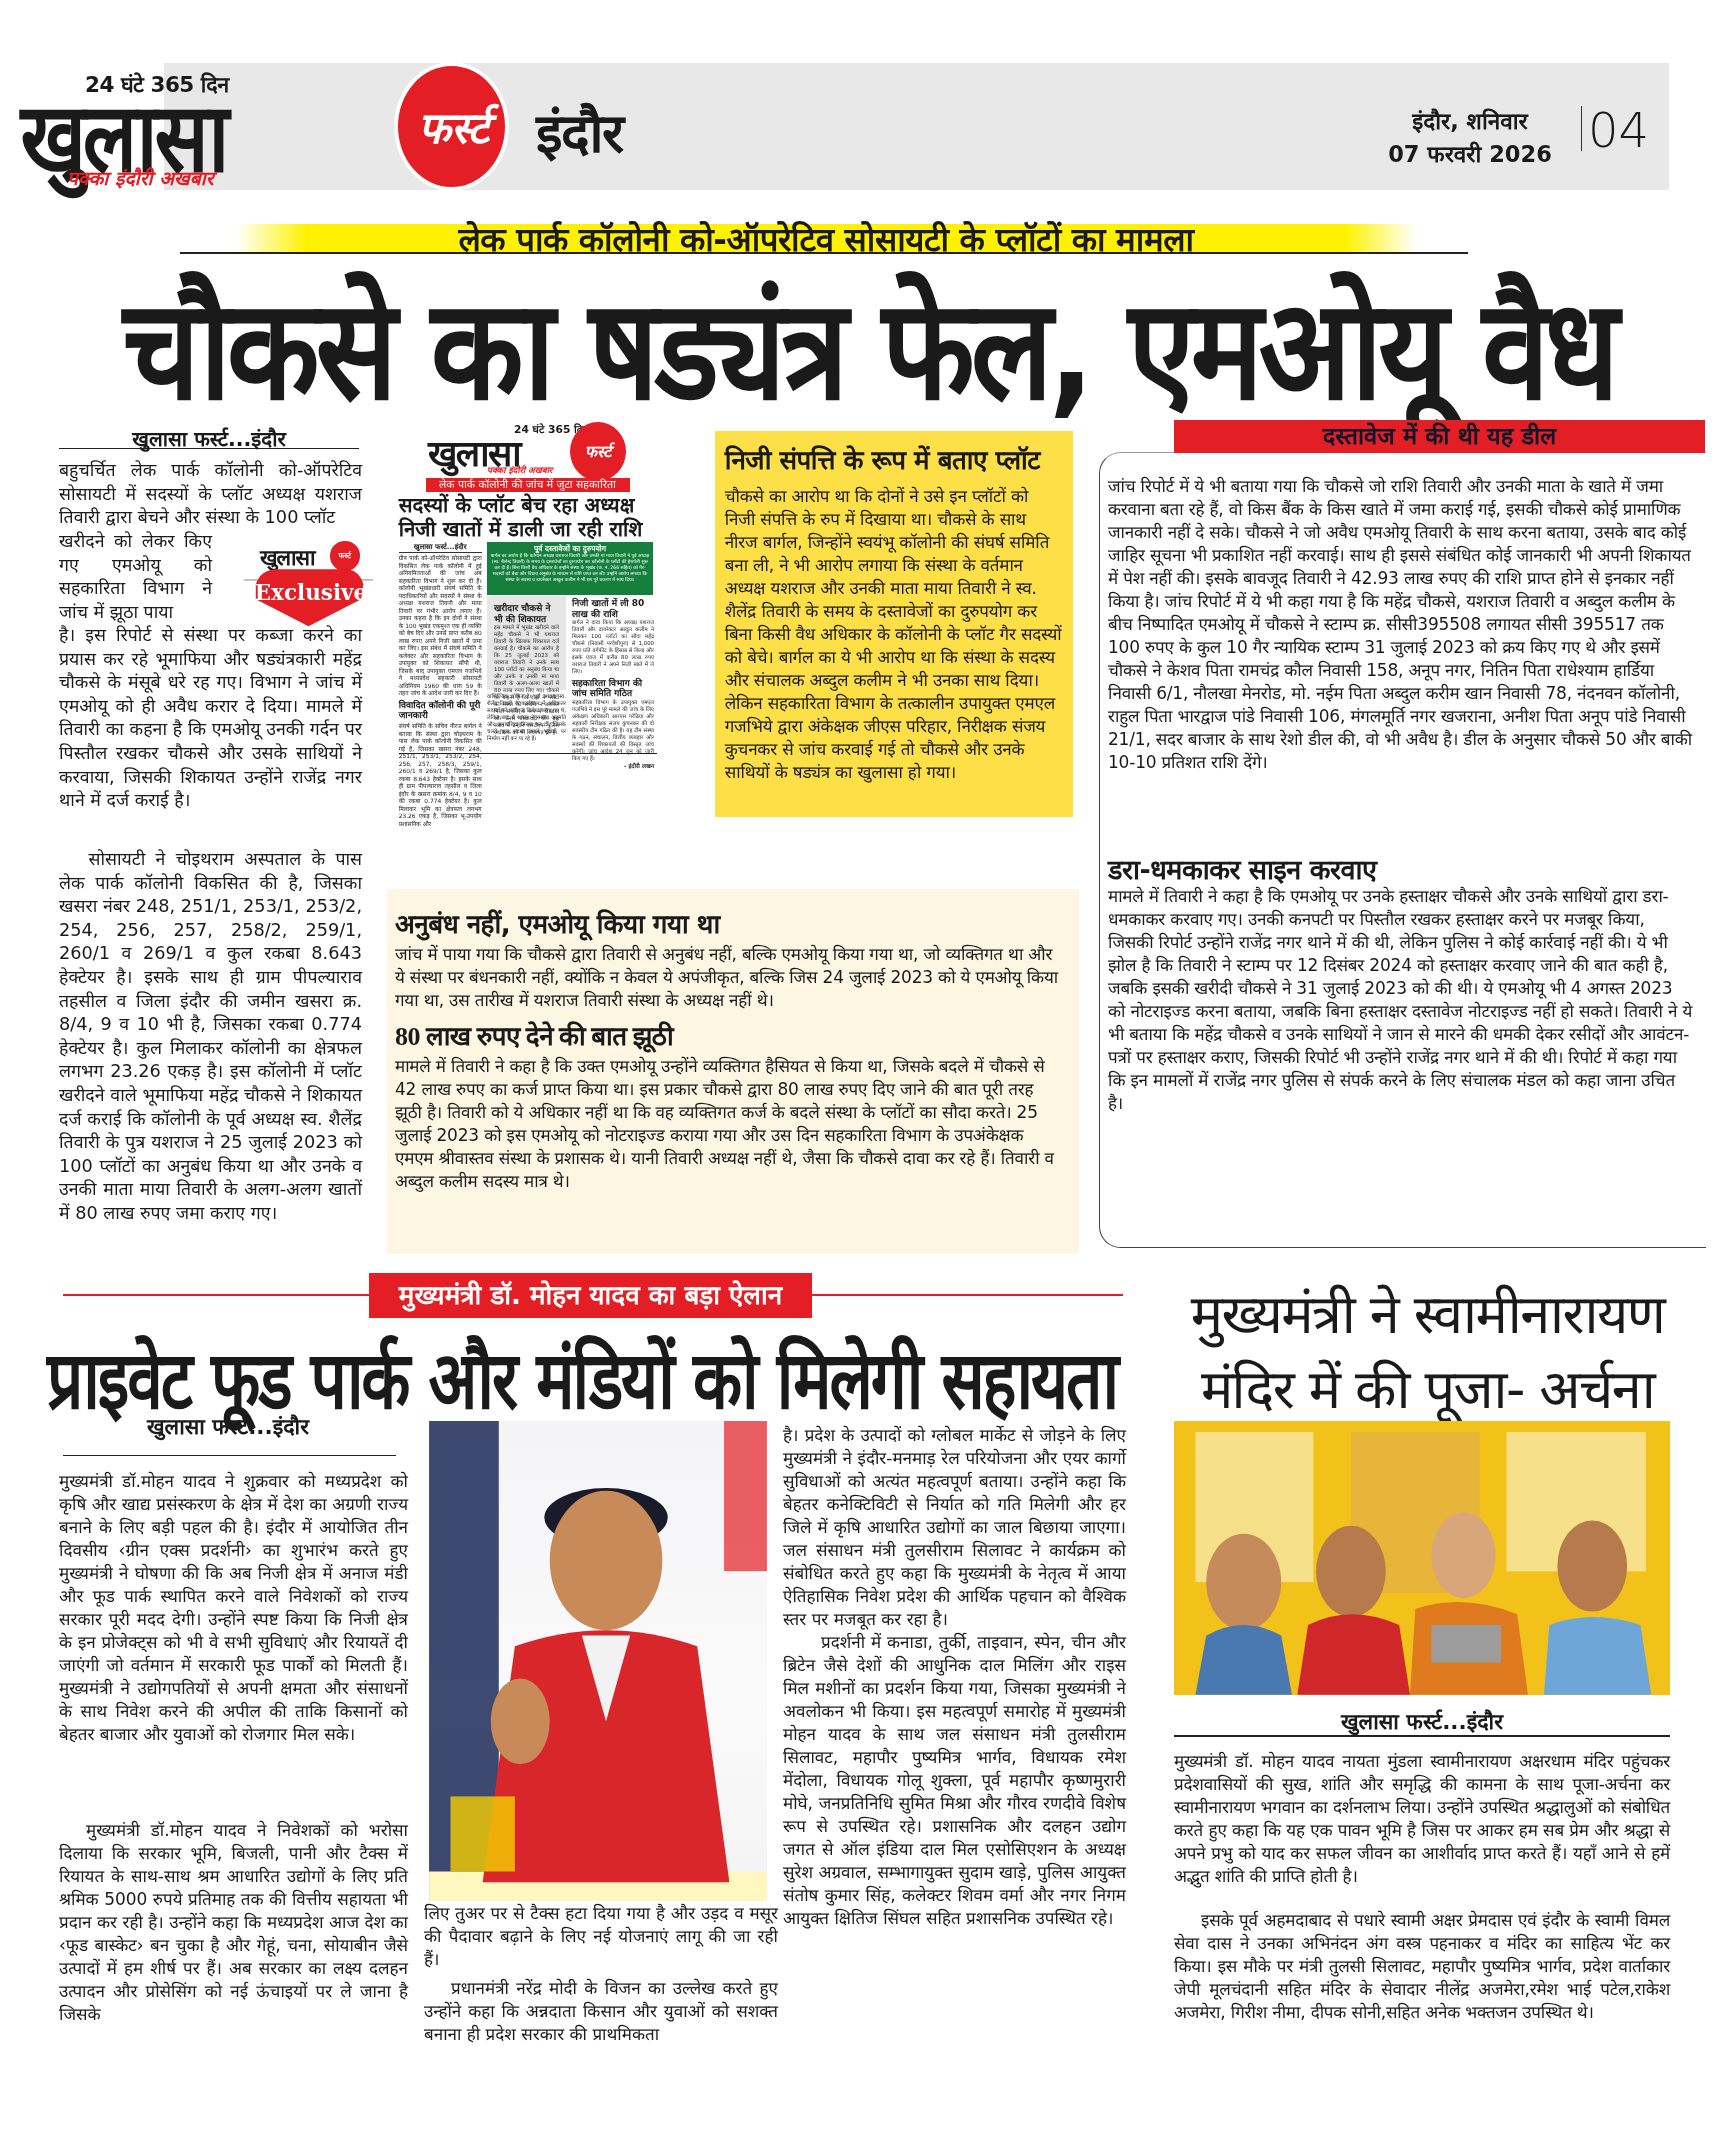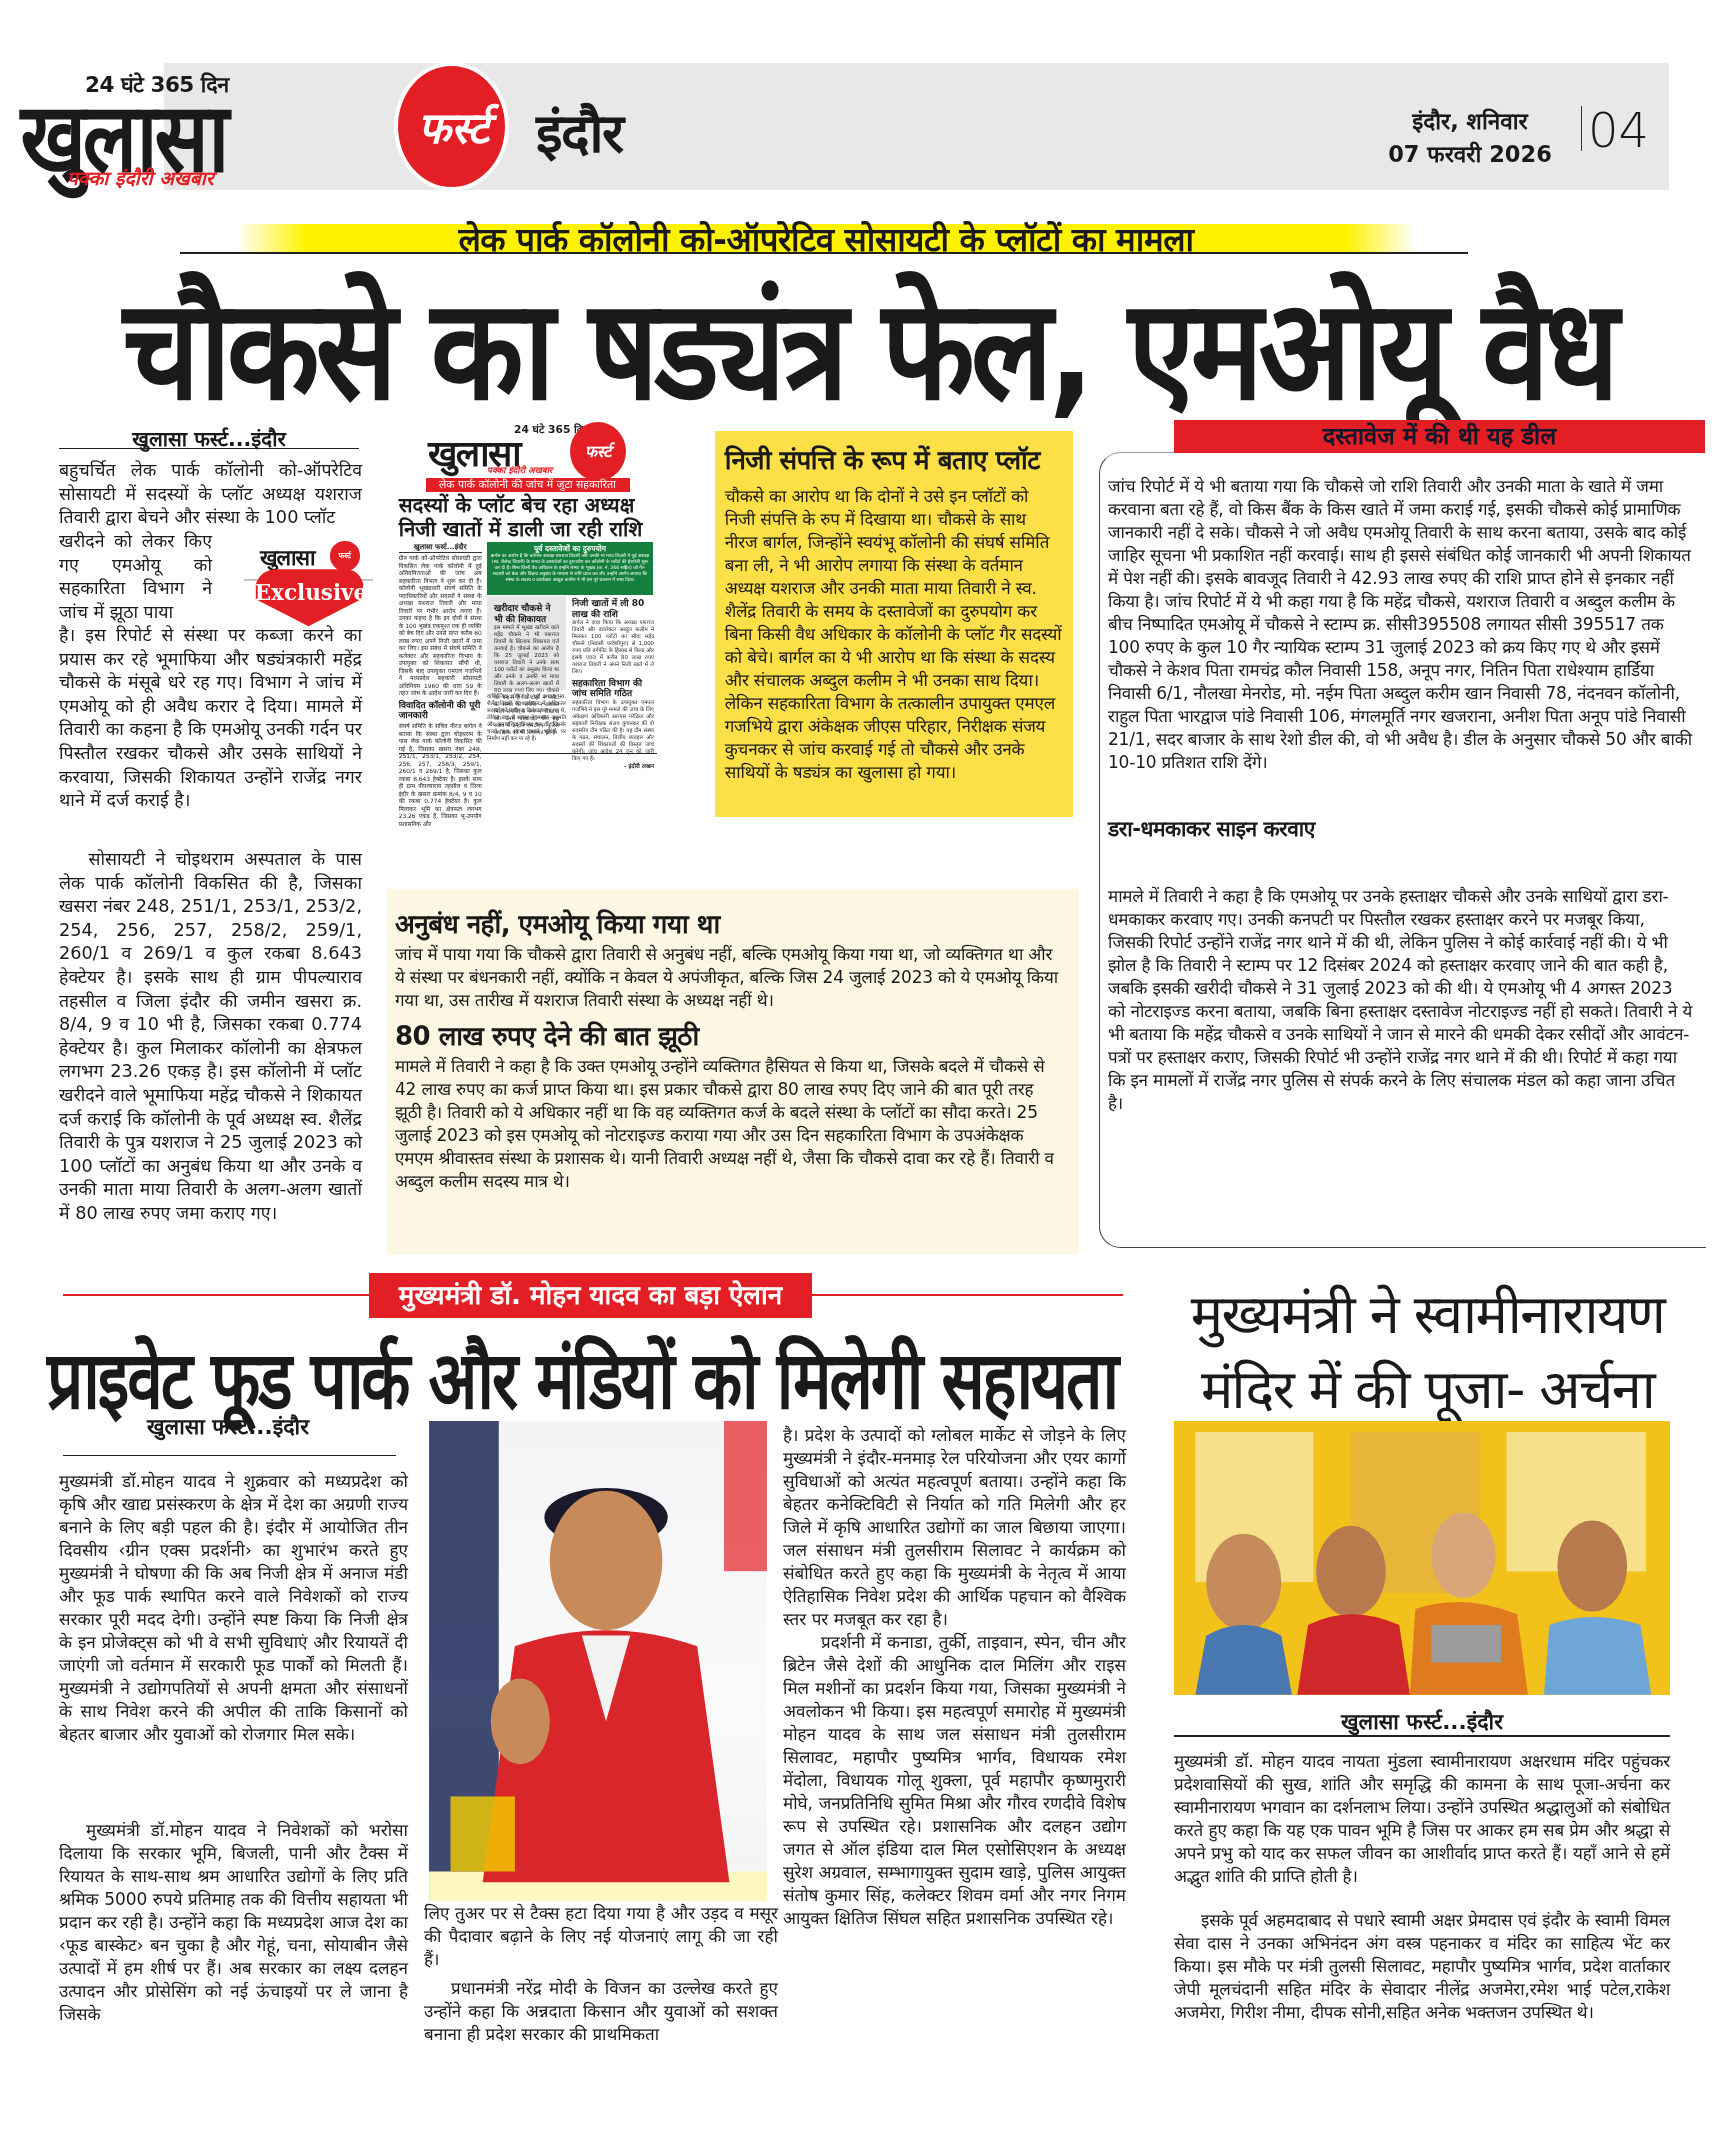--- a/index.html
+++ b/index.html
@@ -123,28 +123,28 @@
 </div>
 
 <div class="abs grey-box">
   <div class="box-head" style="position:absolute;left:9.7px;top:9.7px;">निजी संपत्ति के रूप में बताए प्लॉट</div>
   <div class="right-text" style="position:absolute;left:9.7px;top:54px;width:338px;">चौकसे का आरोप था कि दोनों ने उसे इन प्लॉटों को निजी संपत्ति के रुप में दिखाया था। चौकसे के साथ नीरज बार्गल, जिन्होंने स्वयंभू कॉलोनी की संघर्ष समिति बना ली, ने भी आरोप लगाया कि संस्था के वर्तमान अध्यक्ष यशराज और उनकी माता माया तिवारी ने स्व. शैलेंद्र तिवारी के समय के दस्तावेजों का दुरुपयोग कर बिना किसी वैध अधिकार के कॉलोनी के प्लॉट गैर सदस्यों को बेचे। बार्गल का ये भी आरोप था कि संस्था के सदस्य और संचालक अब्दुल कलीम ने भी उनका साथ दिया। लेकिन सहकारिता विभाग के तत्कालीन उपायुक्त एमएल गजभिये द्वारा अंकेक्षक जीएस परिहार, निरीक्षक संजय कुचनकर से जांच करवाई गई तो चौकसे और उनके साथियों के षड्यंत्र का खुलासा हो गया।</div>
 </div>
 
 <div class="abs cream-box">
   <div class="box-head" style="position:absolute;left:8px;top:16px;">अनुबंध नहीं, एमओयू किया गया था</div>
   <div class="right-text" style="position:absolute;left:8px;top:54px;width:665px;">जांच में पाया गया कि चौकसे द्वारा तिवारी से अनुबंध नहीं, बल्कि एमओयू किया गया था, जो व्यक्तिगत था और ये संस्था पर बंधनकारी नहीं, क्योंकि न केवल ये अपंजीकृत, बल्कि जिस 24 जुलाई 2023 को ये एमओयू किया गया था, उस तारीख में यशराज तिवारी संस्था के अध्यक्ष नहीं थे।</div>
-  <div class="box-head" style="position:absolute;left:8px;top:128px;">80 लाख रुपए देने की बात झूठी</div>
+  <div class="box-head" style="position:absolute;left:8px;top:128px;font-family:Liberation Serif, serif;">80 लाख रुपए देने की बात झूठी</div>
   <div class="right-text" style="position:absolute;left:8px;top:166px;width:665px;">मामले में तिवारी ने कहा है कि उक्त एमओयू उन्होंने व्यक्तिगत हैसियत से किया था, जिसके बदले में चौकसे से 42 लाख रुपए का कर्ज प्राप्त किया था। इस प्रकार चौकसे द्वारा 80 लाख रुपए दिए जाने की बात पूरी तरह झूठी है। तिवारी को ये अधिकार नहीं था कि वह व्यक्तिगत कर्ज के बदले संस्था के प्लॉटों का सौदा करते। 25 जुलाई 2023 को इस एमओयू को नोटराइज्ड कराया गया और उस दिन सहकारिता विभाग के उपअंकेक्षक एमएम श्रीवास्तव संस्था के प्रशासक थे। यानी तिवारी अध्यक्ष नहीं थे, जैसा कि चौकसे दावा कर रहे हैं। तिवारी व अब्दुल कलीम सदस्य मात्र थे।</div>
 </div>
 
 <div class="abs right-box"></div>
 <div class="abs red-tab">दस्तावेज में की थी यह डील</div>
 <div class="abs right-text" style="left:1108px;top:475px;width:585px;">जांच रिपोर्ट में ये भी बताया गया कि चौकसे जो राशि तिवारी और उनकी माता के खाते में जमा करवाना बता रहे हैं, वो किस बैंक के किस खाते में जमा कराई गई, इसकी चौकसे कोई प्रामाणिक जानकारी नहीं दे सके। चौकसे ने जो अवैध एमओयू तिवारी के साथ करना बताया, उसके बाद कोई जाहिर सूचना भी प्रकाशित नहीं करवाई। साथ ही इससे संबंधित कोई जानकारी भी अपनी शिकायत में पेश नहीं की। इसके बावजूद तिवारी ने 42.93 लाख रुपए की राशि प्राप्त होने से इनकार नहीं किया है। जांच रिपोर्ट में ये भी कहा गया है कि महेंद्र चौकसे, यशराज तिवारी व अब्दुल कलीम के बीच निष्पादित एमओयू में चौकसे ने स्टाम्प क्र. सीसी395508 लगायत सीसी 395517 तक 100 रुपए के कुल 10 गैर न्यायिक स्टाम्प 31 जुलाई 2023 को क्रय किए गए थे और इसमें चौकसे ने केशव पिता रामचंद्र कौल निवासी 158, अनूप नगर, नितिन पिता राधेश्याम हार्डिया निवासी 6/1, नौलखा मेनरोड, मो. नईम पिता अब्दुल करीम खान निवासी 78, नंदनवन कॉलोनी, राहुल पिता भारद्वाज पांडे निवासी 106, मंगलमूर्ति नगर खजराना, अनीश पिता अनूप पांडे निवासी 21/1, सदर बाजार के साथ रेशो डील की, वो भी अवैध है। डील के अनुसार चौकसे 50 और बाकी 10-10 प्रतिशत राशि देंगे।</div>
-<div class="abs box-head" style="left:1108px;top:814px;font-size:21px;">डरा-धमकाकर साइन करवाए</div>
+<div class="abs box-head" style="left:1108px;top:850px;font-size:27px;">डरा-धमकाकर साइन करवाए</div>
 <div class="abs right-text" style="left:1108px;top:885px;width:585px;">मामले में तिवारी ने कहा है कि एमओयू पर उनके हस्ताक्षर चौकसे और उनके साथियों द्वारा डरा-धमकाकर करवाए गए। उनकी कनपटी पर पिस्तौल रखकर हस्ताक्षर करने पर मजबूर किया, जिसकी रिपोर्ट उन्होंने राजेंद्र नगर थाने में की थी, लेकिन पुलिस ने कोई कार्रवाई नहीं की। ये भी झोल है कि तिवारी ने स्टाम्प पर 12 दिसंबर 2024 को हस्ताक्षर करवाए जाने की बात कही है, जबकि इसकी खरीदी चौकसे ने 31 जुलाई 2023 को की थी। ये एमओयू भी 4 अगस्त 2023 को नोटराइज्ड करना बताया, जबकि बिना हस्ताक्षर दस्तावेज नोटराइज्ड नहीं हो सकते। तिवारी ने ये भी बताया कि महेंद्र चौकसे व उनके साथियों ने जान से मारने की धमकी देकर रसीदों और आवंटन-पत्रों पर हस्ताक्षर कराए, जिसकी रिपोर्ट भी उन्होंने राजेंद्र नगर थाने में की थी। रिपोर्ट में कहा गया कि इन मामलों में राजेंद्र नगर पुलिस से संपर्क करने के लिए संचालक मंडल को कहा जाना उचित है।</div>
 
 <div class="abs red-line" style="left:63px;top:1294px;width:306px;"></div>
 <div class="abs red-line" style="left:812px;top:1294px;width:311px;"></div>
 <div class="abs red-kicker">मुख्यमंत्री डॉ. मोहन यादव का बड़ा ऐलान</div>
 <div class="abs headline2">प्राइवेट फूड पार्क और मंडियों को मिलेगी सहायता</div>
 
 <div class="abs dateline" style="left:59px;top:1411px;width:338px;font-size:21.5px;">खुलासा फर्स्ट...इंदौर</div>
 <div class="abs rule" style="left:63px;top:1455px;width:333px;height:1.1px;"></div>
 <div class="abs col-text" style="left:59px;top:1470px;width:349px;">मुख्यमंत्री डॉ.मोहन यादव ने शुक्रवार को मध्यप्रदेश को कृषि और खाद्य प्रसंस्करण के क्षेत्र में देश का अग्रणी राज्य बनाने के लिए बड़ी पहल की है। इंदौर में आयोजित तीन दिवसीय ‹ग्रीन एक्स प्रदर्शनी› का शुभारंभ करते हुए मुख्यमंत्री ने घोषणा की कि अब निजी क्षेत्र में अनाज मंडी और फूड पार्क स्थापित करने वाले निवेशकों को राज्य सरकार पूरी मदद देगी। उन्होंने स्पष्ट किया कि निजी क्षेत्र के इन प्रोजेक्ट्स को भी वे सभी सुविधाएं और रियायतें दी जाएंगी जो वर्तमान में सरकारी फूड पार्कों को मिलती हैं। मुख्यमंत्री ने उद्योगपतियों से अपनी क्षमता और संसाधनों के साथ निवेश करने की अपील की ताकि किसानों को बेहतर बाजार और युवाओं को रोजगार मिल सके।</div>

